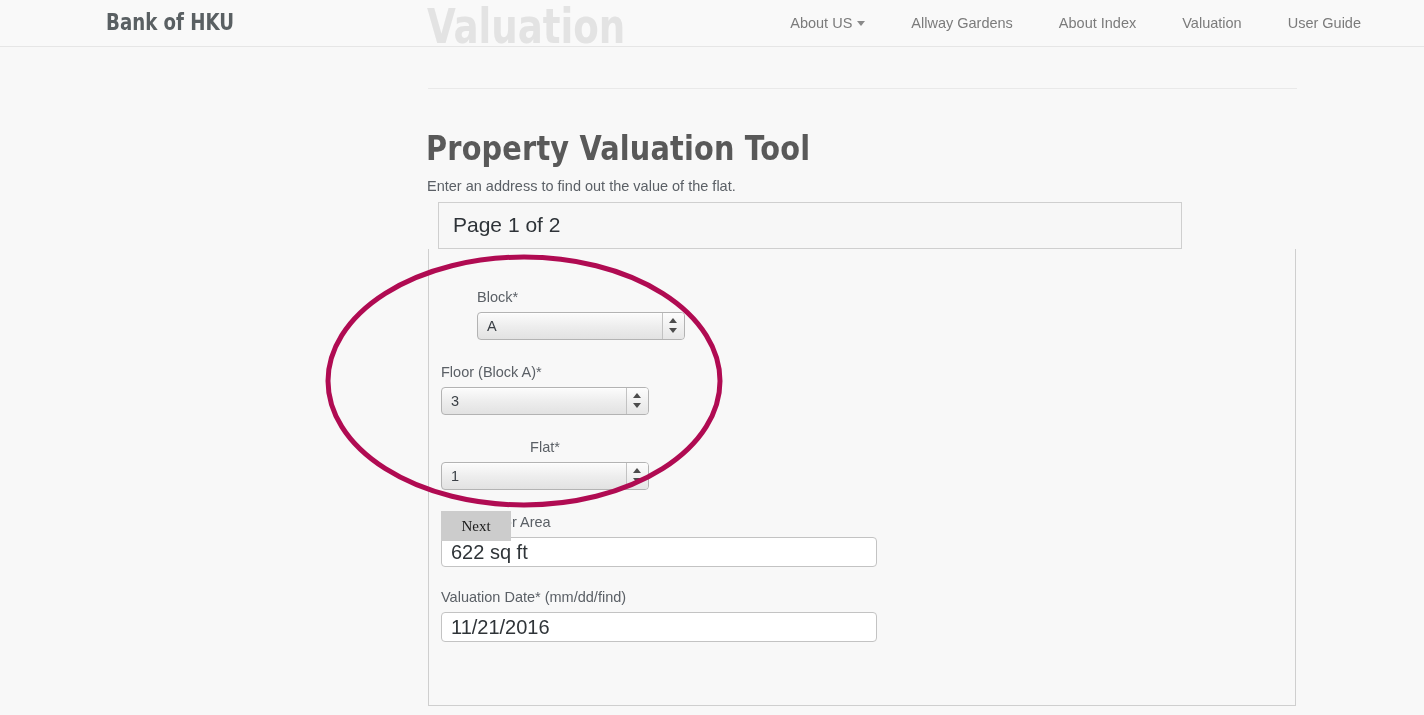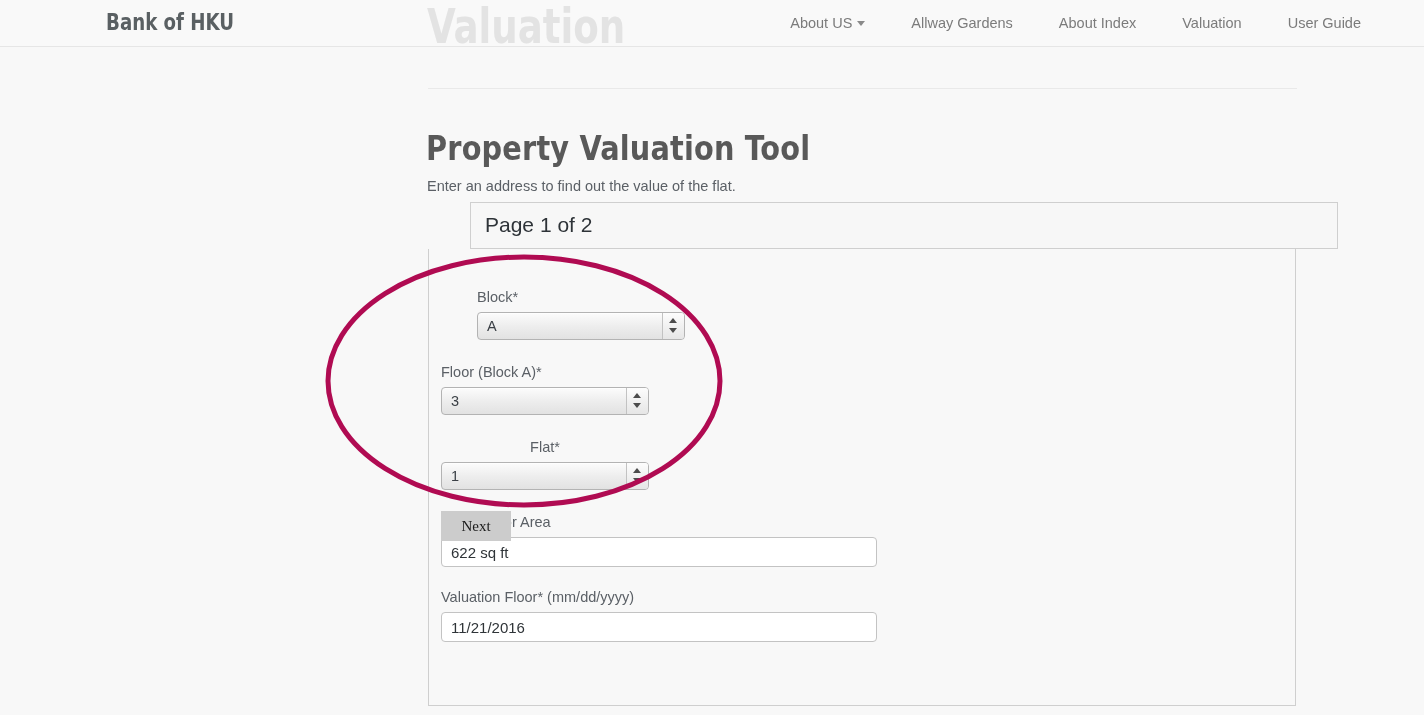--- a/index.html
+++ b/index.html
@@ -116,26 +116,25 @@
     font-size: 14.5px;
     color: #5b6066;
     white-space: nowrap;
   }
 
   
   .panel-heading {
     position: absolute;
     left: 438px;
     top: 156px;
-    width: 868px;
+    width: 744px;
     height: 47px;
     box-sizing: border-box;
     background: #f7f7f7;
     border: 1px solid #cfcfcf;
-    margin-left: 32px;
   }
   .panel-heading-text {
     position: absolute;
     left: 14px;
     top: 10px;
     font-family: "Liberation Sans", sans-serif;
     font-size: 21px;
     color: #2e3338;
     white-space: nowrap;
   }
@@ -212,21 +211,21 @@
 
   
   .text-input {
     width: 436px;
     height: 30px;
     box-sizing: border-box;
     border: 1px solid #c3c3c3;
     border-radius: 4px;
     background: #ffffff;
     font-family: "Liberation Sans", sans-serif;
-    font-size: 15px;
+    font-size: 20px;
     color: #2f3438;
     padding: 0 9px;
     outline: none;
   }
 
   .next-button {
     position: absolute;
     left: 441px;
     top: 465px;
     width: 70px;
@@ -310,21 +309,21 @@
       </span>
     </div>
   </div>
 
   <div class="field" style="top:468px;">
     <span class="field-label">Gross Floor Area</span>
     <input class="text-input" type="text" value="622 sq ft" style="">
   </div>
 
   <div class="field" style="top:543px;">
-    <span class="field-label">Valuation Floor* (mm/dd/yyyy)</span>
+    <span class="field-label">Valuation Date* (mm/dd/find)</span>
     <input class="text-input" type="text" value="11/21/2016" style="">
   </div>
 
   <button class="next-button">Next</button>
 </div>
 
 <svg class="annotation" viewBox="0 0 1424 715" width="1424" height="715">
   <ellipse id="annot-ellipse" cx="524" cy="381" rx="196" ry="124" fill="none" stroke="#b00b52" stroke-width="5"></ellipse>
 </svg>
 

